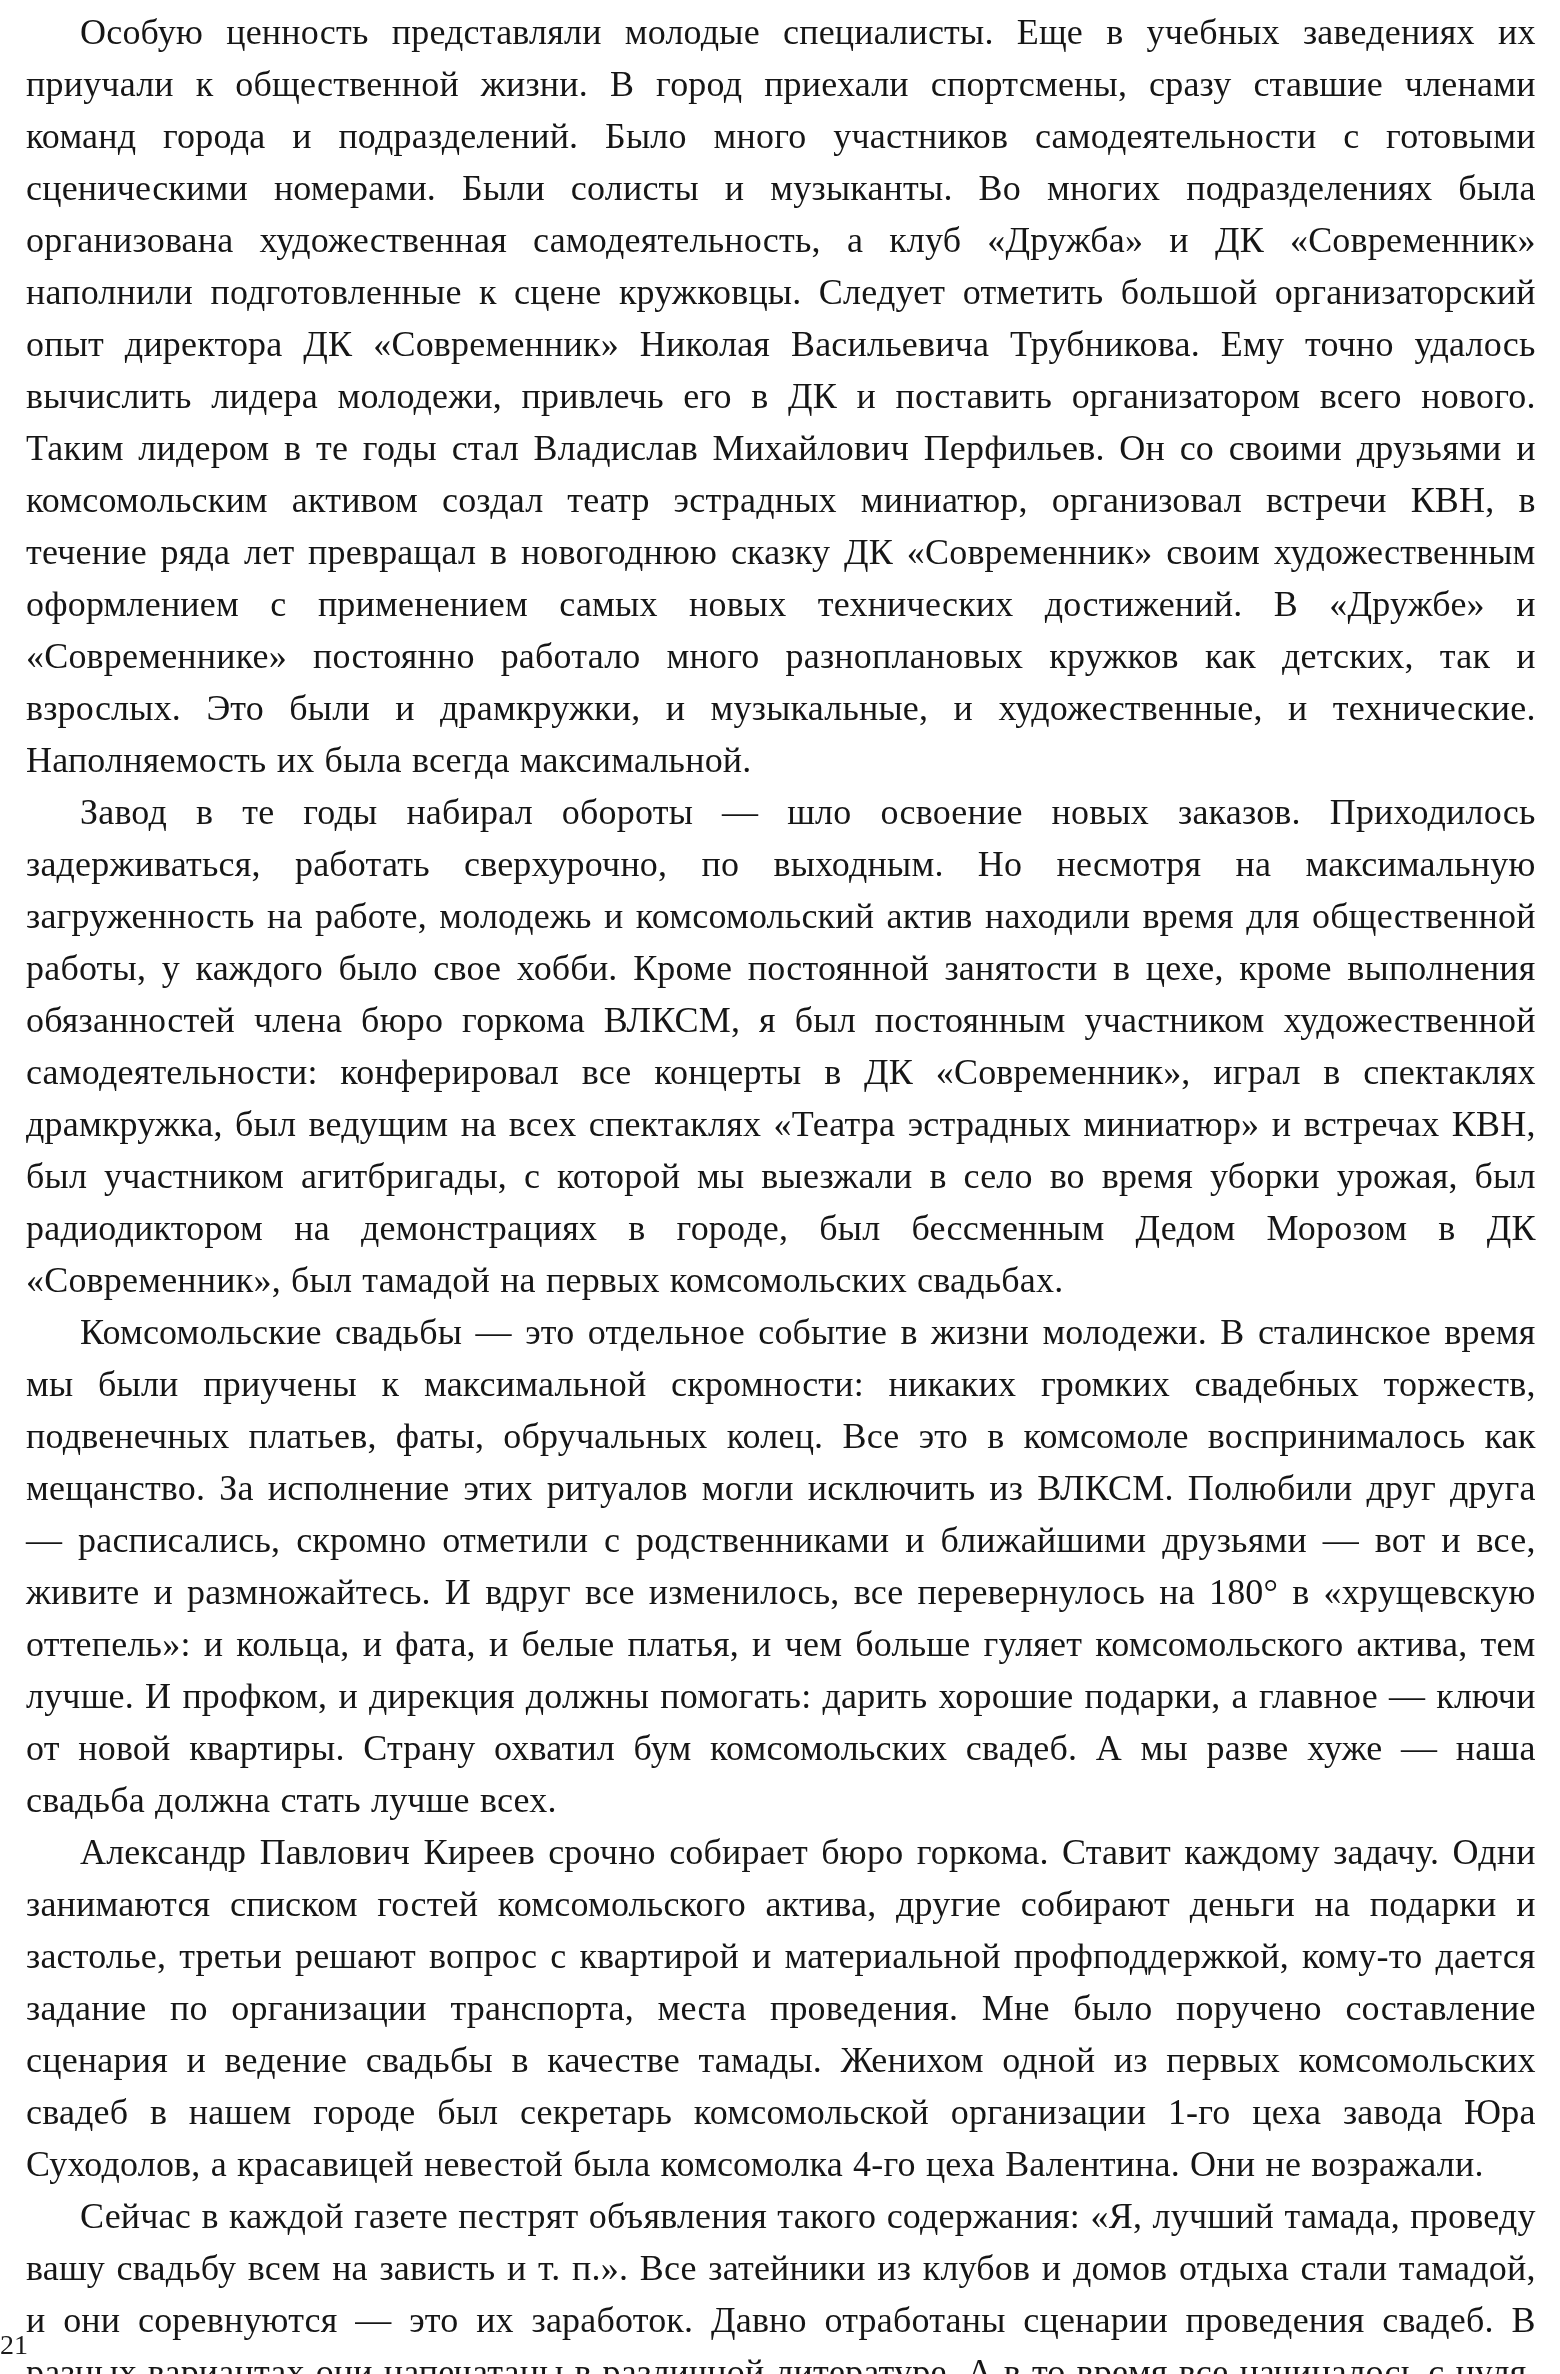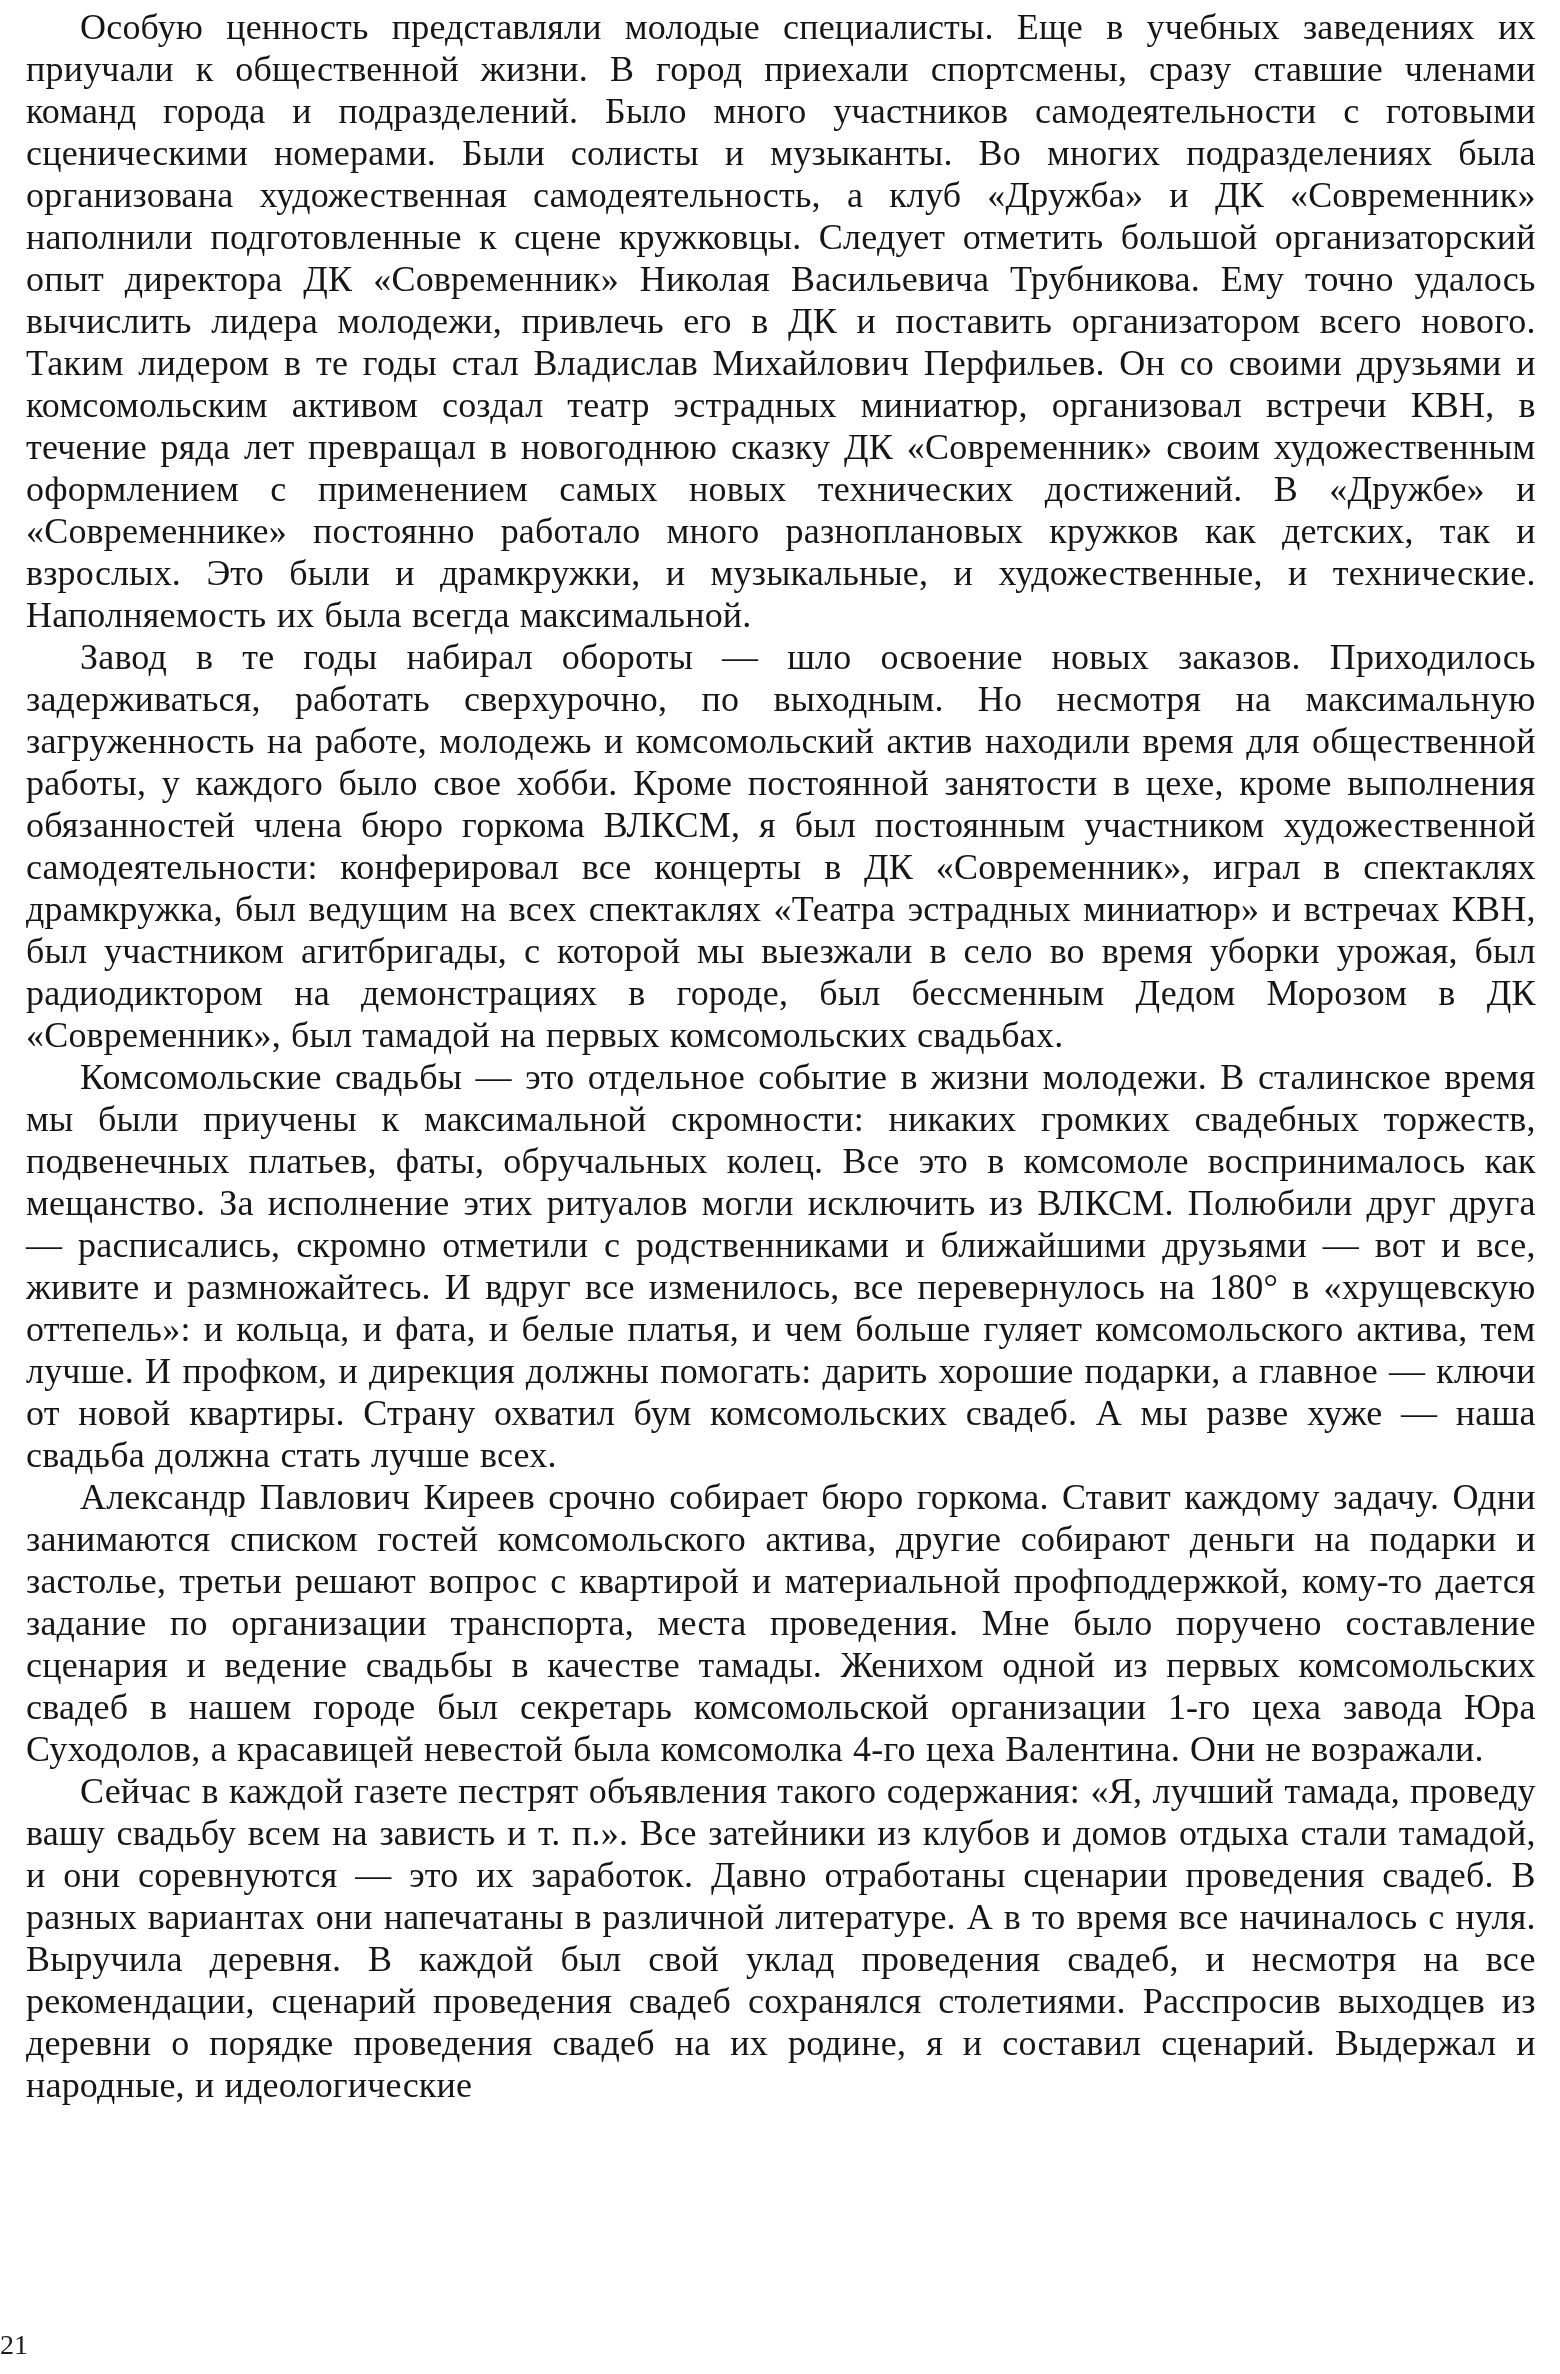--- a/index.html
+++ b/index.html
@@ -22,21 +22,21 @@
       top: 5.9px;
       left: 26px;
       right: 24.4px;
     }
     .para {
       margin: 0;
       padding: 0;
       text-indent: 54px;
       text-align: justify;
       font-size: 36px;
-      line-height: 42px;
+      line-height: 52px;
       letter-spacing: 0.2px;
       word-spacing: 1px;
       hyphens: auto;
       -webkit-hyphens: auto;
     }
     .page-number {
       position: absolute;
       left: 0;
       right: 0;
       bottom: 15.6px;

